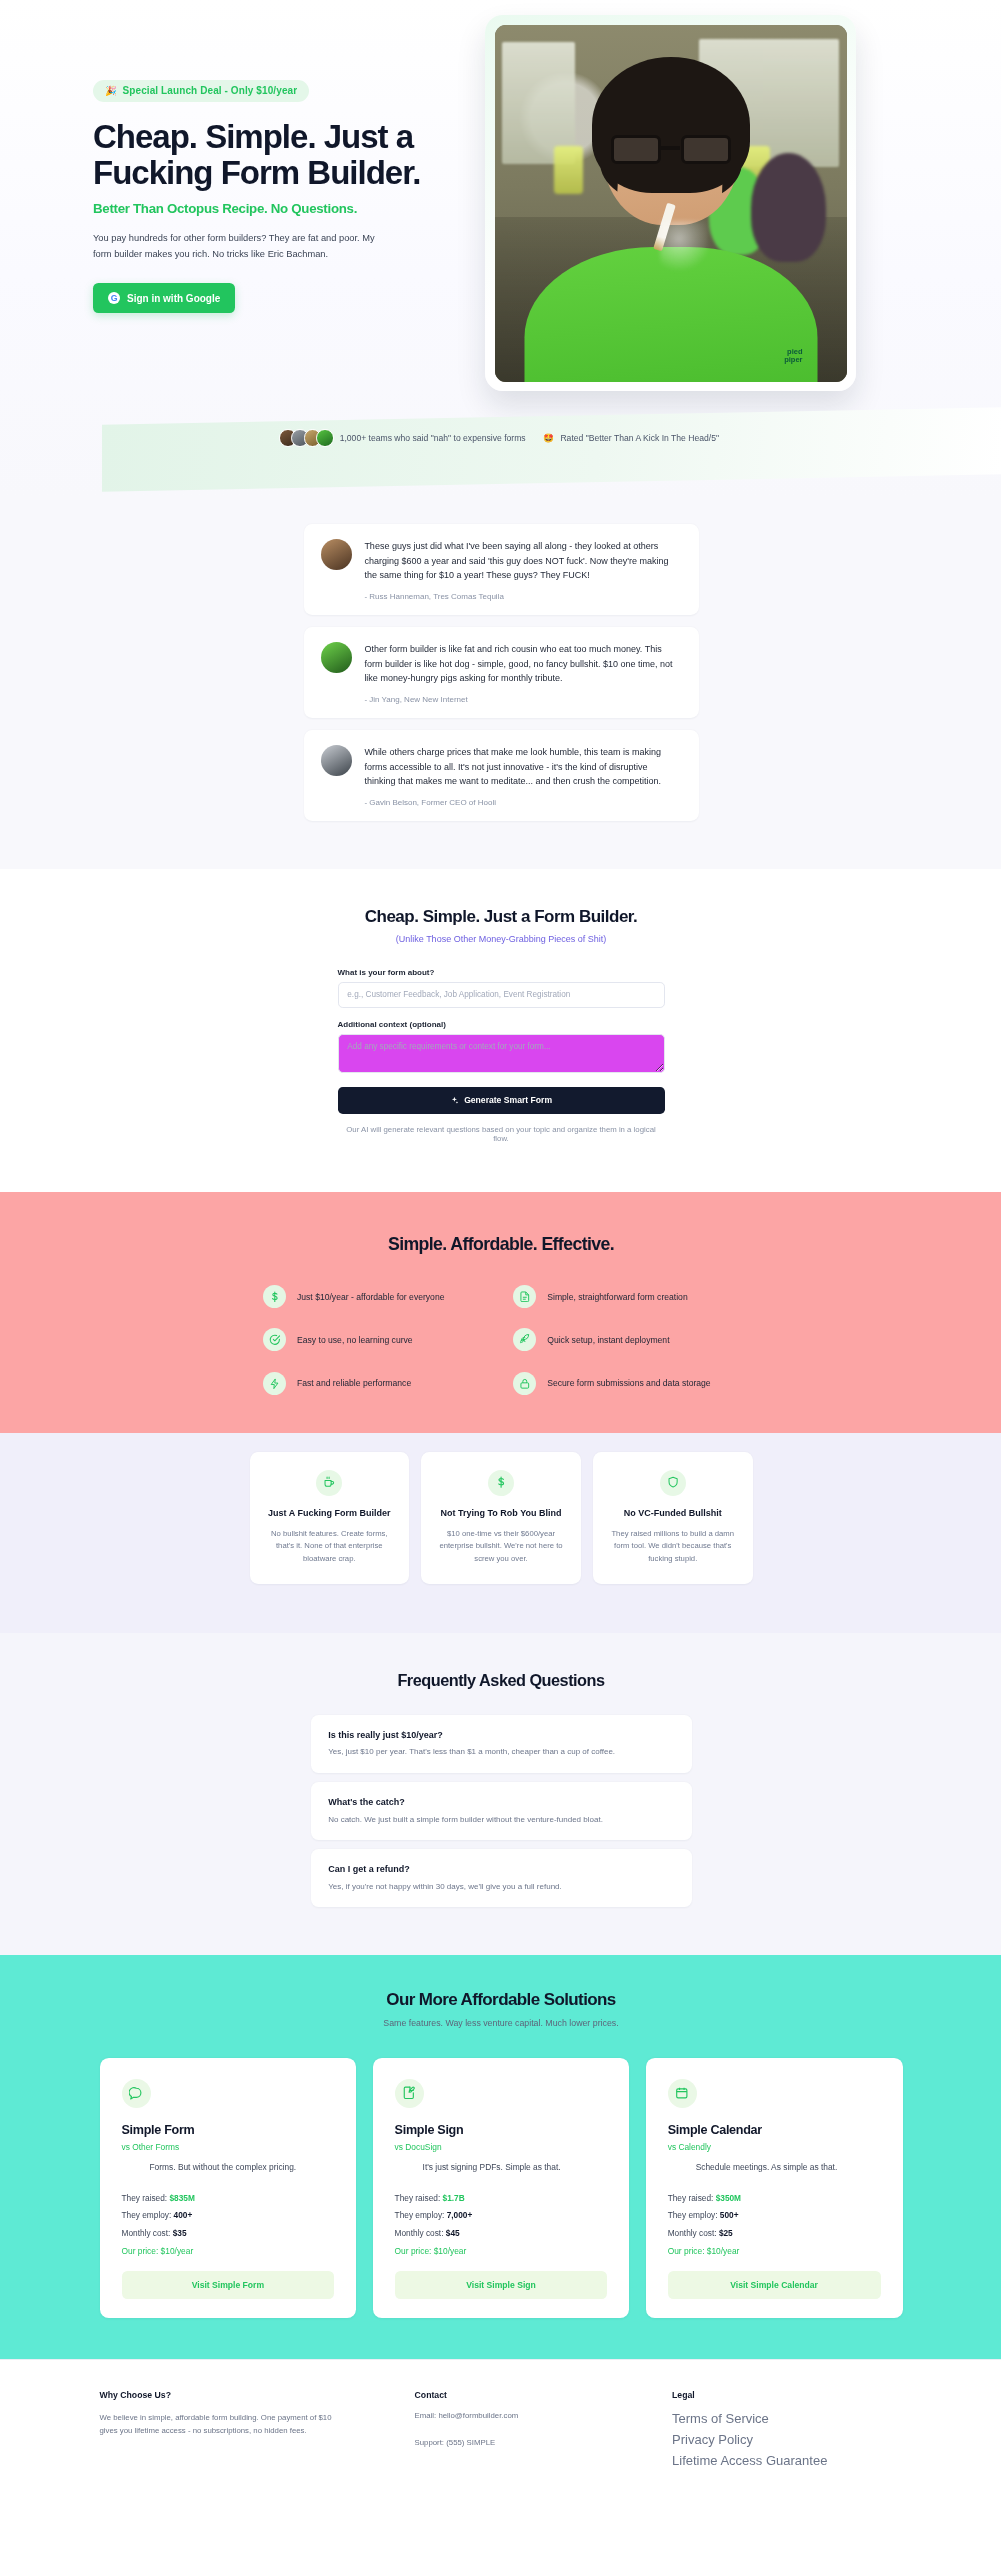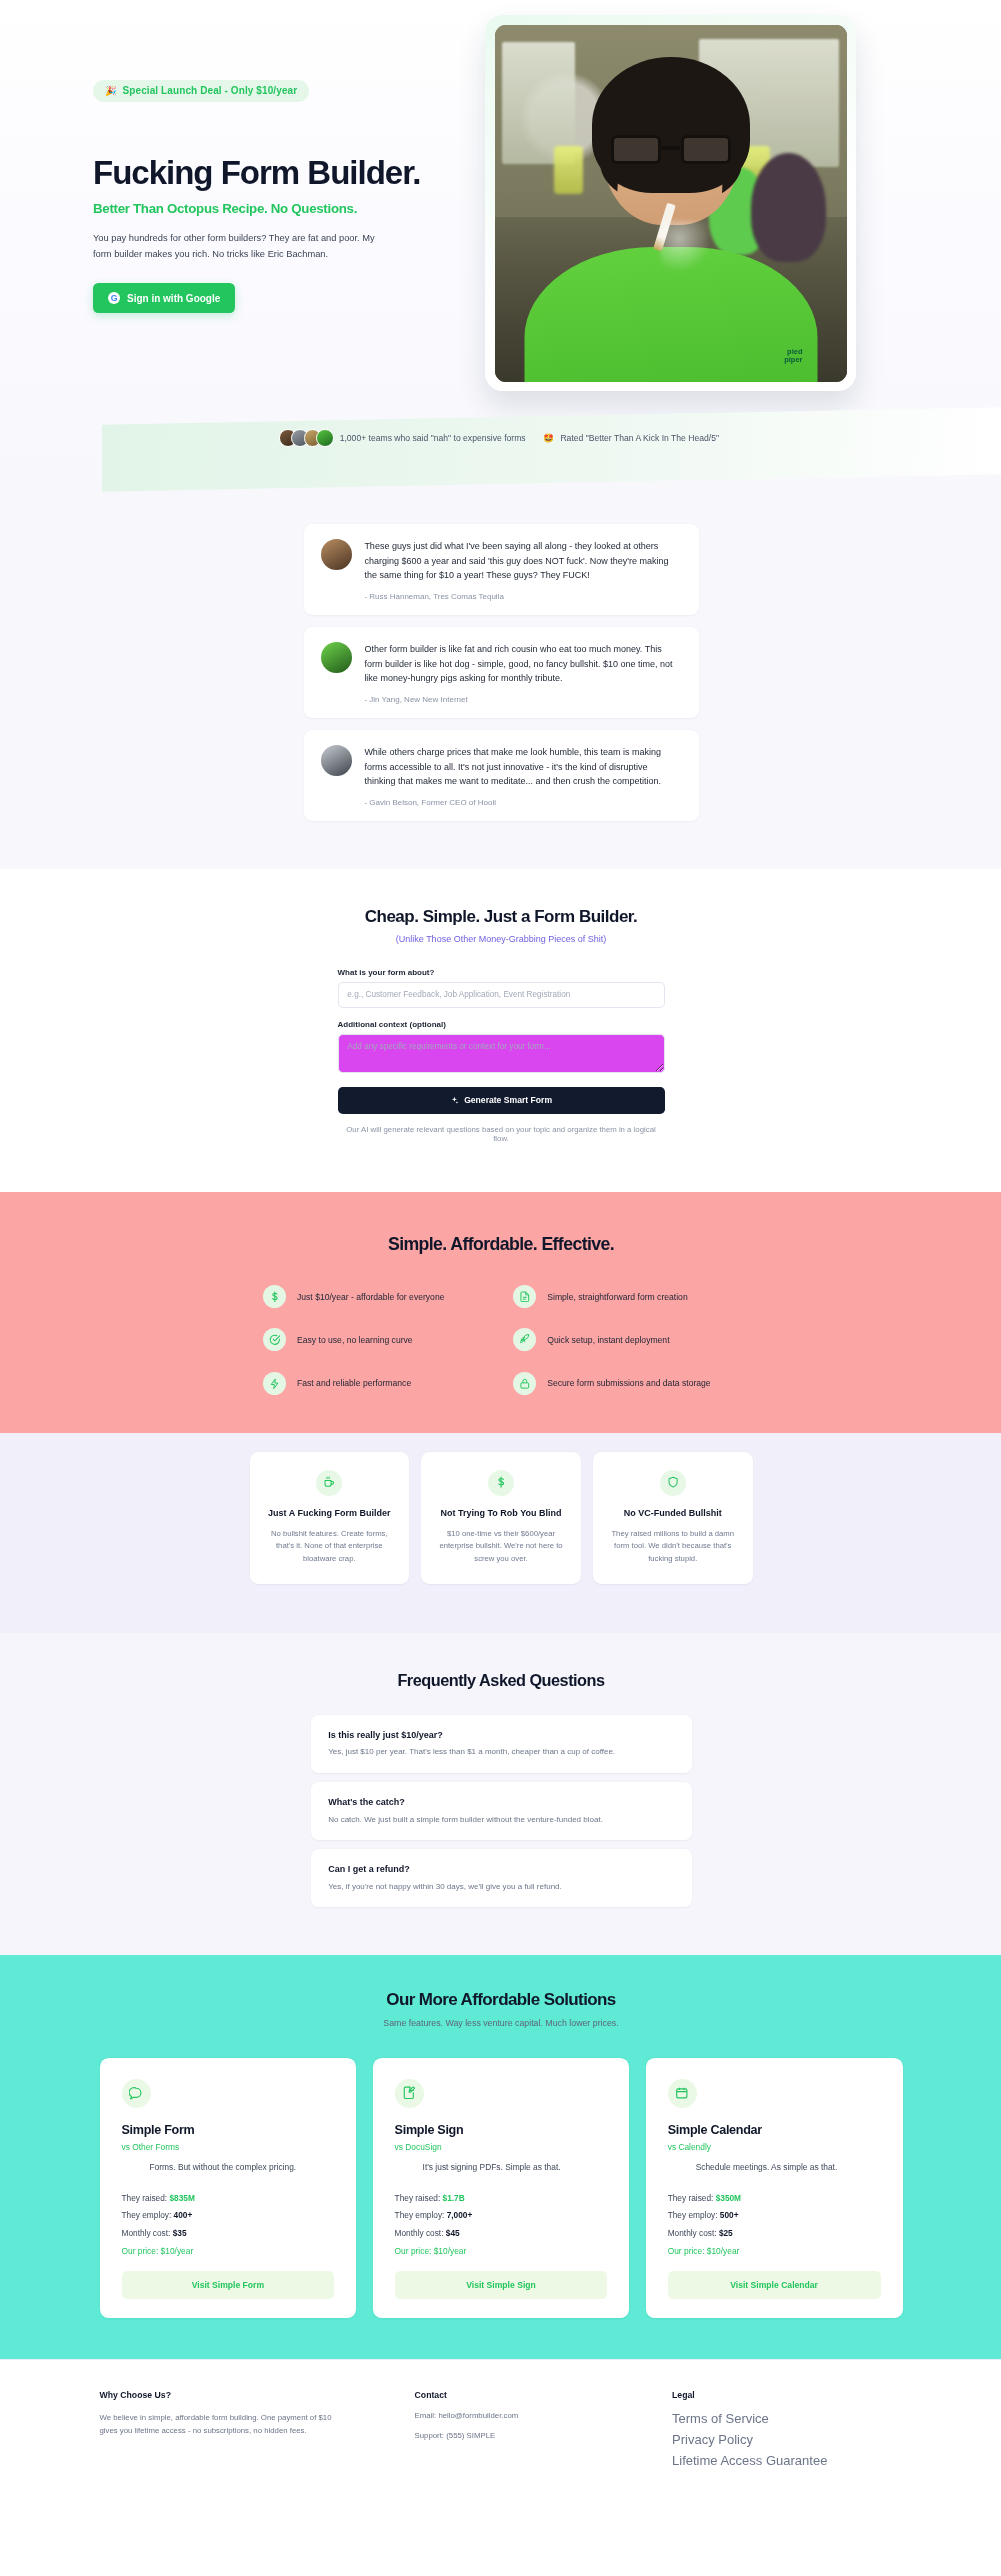--- a/index.html
+++ b/index.html
@@ -292,38 +292,38 @@
     background:#edf9e4; color:#22c55e; font-size: 8.6px; font-weight:700;
     padding: 8.8px 0; cursor:pointer; font-family:"Liberation Sans", sans-serif;
   }
 
   
   .footer { background:#ffffff; border-top: 0.7px solid #eceef5; padding: 30px 0 41px; }
   .f-wrap { width: 803px; margin: 0 auto; display: grid; grid-template-columns: 1.25fr 1fr 1fr; gap: 27px; }
   .fc-title { font-size: 8.7px; font-weight: 800; color:#10172a; }
   .fc-body { margin-top: 11px; font-size: 7.8px; line-height: 1.72; color:#6b7488; max-width: 252px; }
   .fc-line { margin-top: 11px; font-size: 7.8px; color:#6b7488; }
-  .fc-line + .fc-line { margin-top: 11px; }
+  .fc-line + .fc-line { margin-top: 18px; }
   .fc-link { display:block; font-size: 13px; color:#6b7488; text-decoration:none; margin-top: 6.1px; cursor:pointer; }
   .fc-link:first-of-type { margin-top: 11px; }
 </style>
 </head>
 <body>
 
 <div class="page">
 
   <section class="hero">
     <div class="hero-inner">
       <div class="hero-left">
         <div class="badge">
           <span class="emoji">🎉</span>
           <span>Special Launch Deal - Only $10/year</span>
         </div>
         <h1 class="hero-title">
-          <br>
+          <span>Cheap. Simple. Just a</span><br>
           <span>Fucking Form Builder.</span>
         </h1>
         <div class="hero-sub">Better Than Octopus Recipe. No Questions.</div>
         <p class="hero-desc">You pay hundreds for other form builders? They are fat and poor. My form builder makes you rich. No tricks like Eric Bachman.</p>
         <button class="google-btn">
           <span class="g-logo">G</span>
           <span>Sign in with Google</span>
         </button>
       </div>
 

